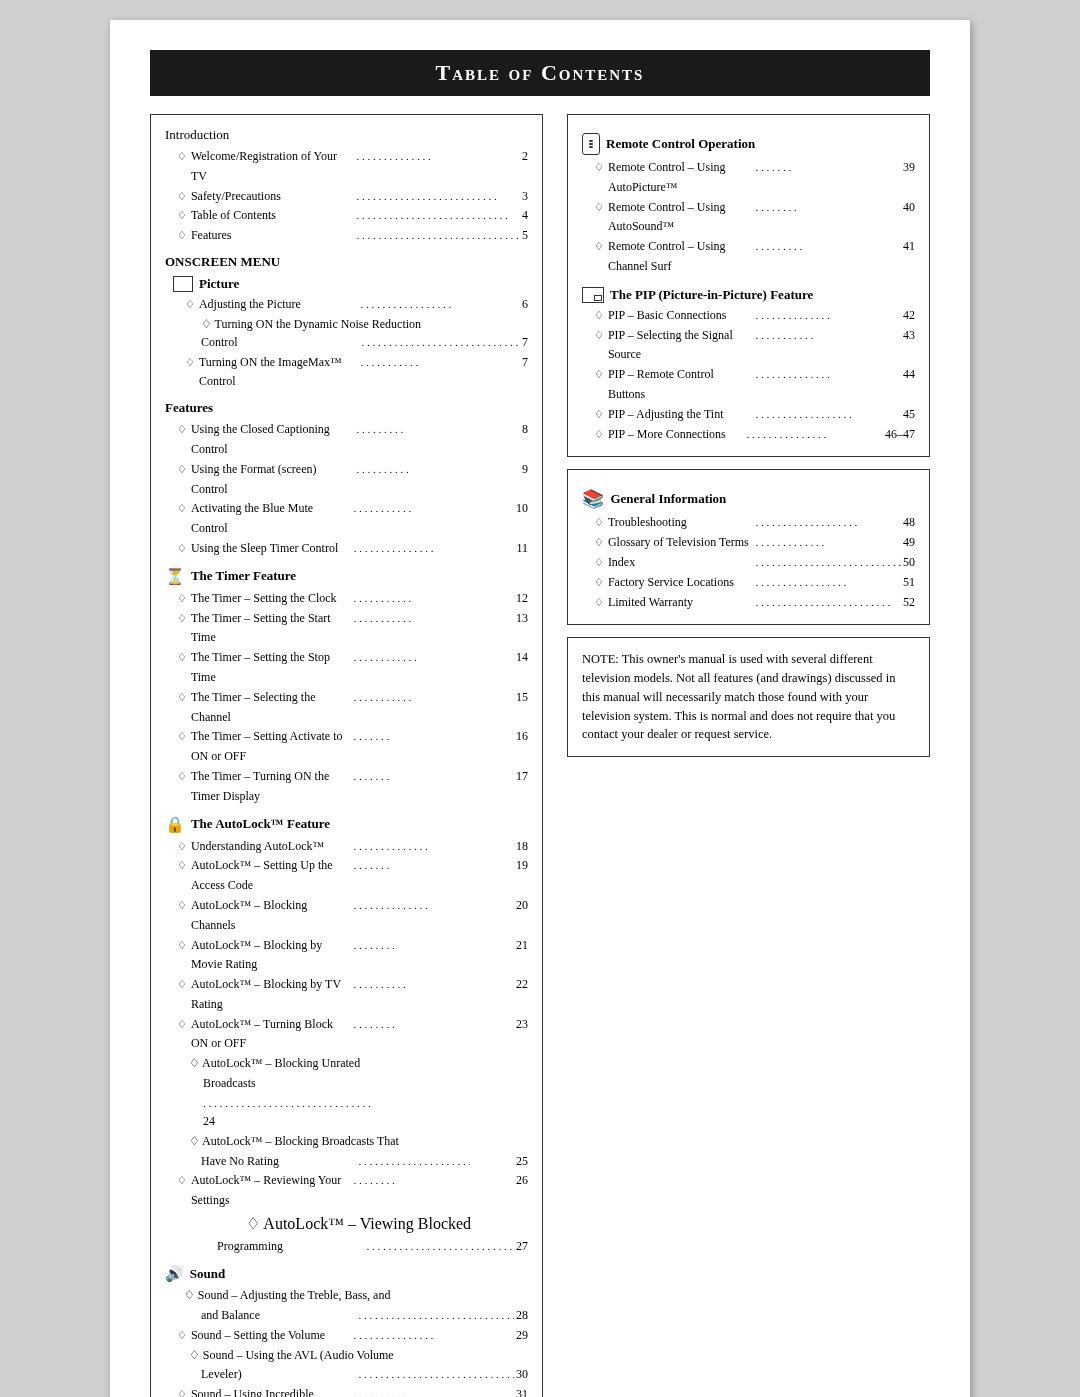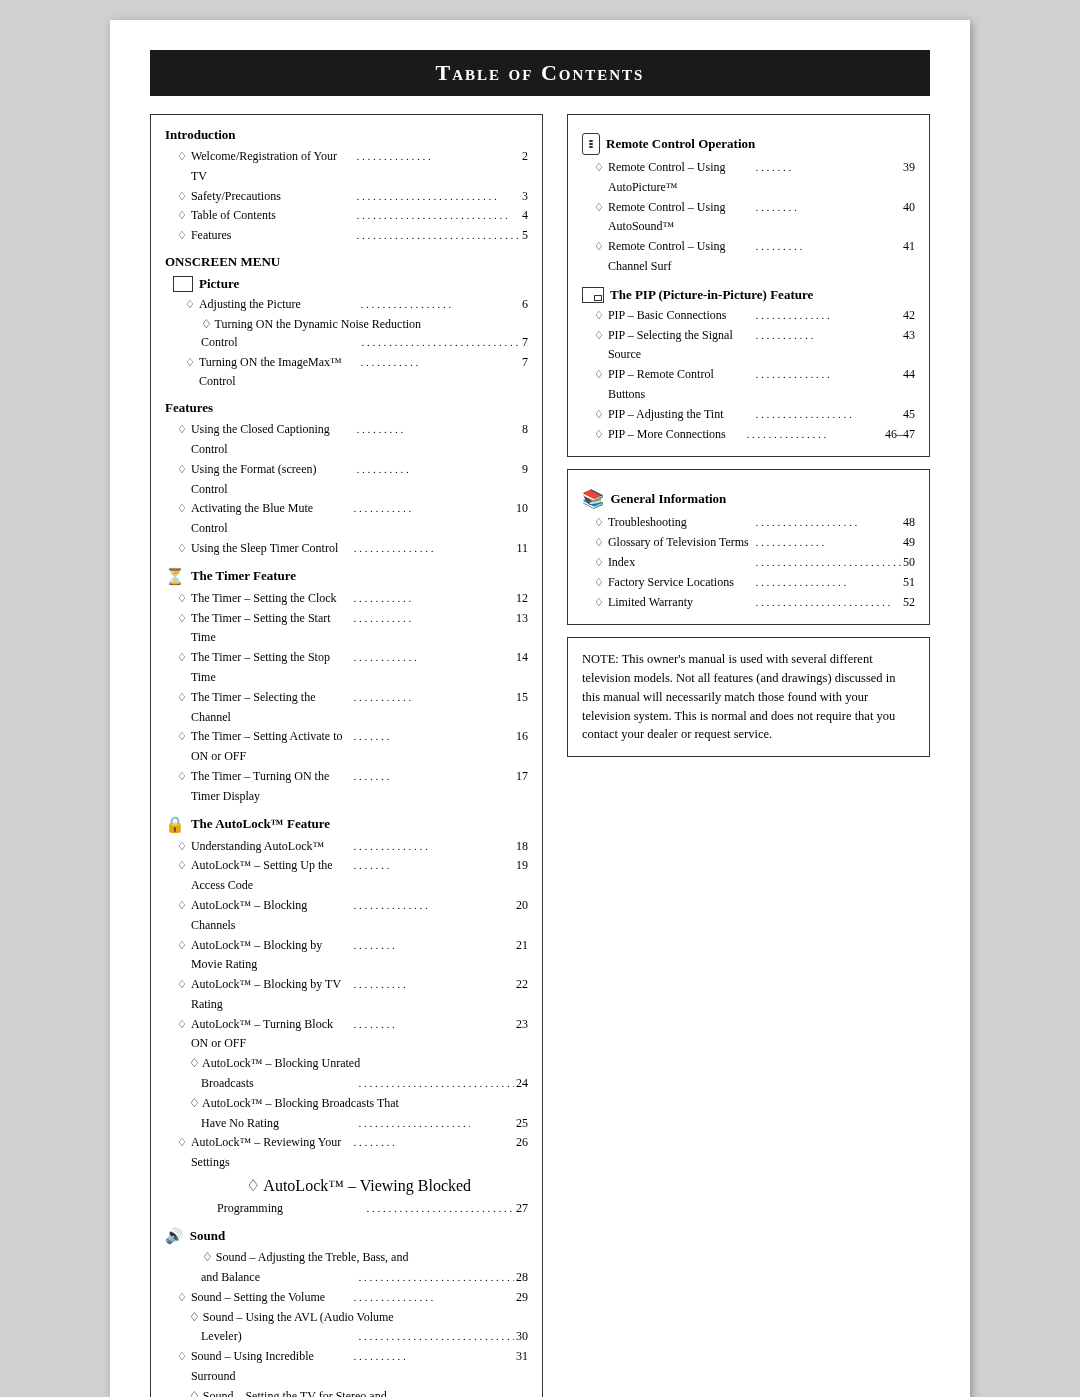--- a/index.html
+++ b/index.html
@@ -159,21 +159,21 @@
       flex-shrink: 0;
     }
     .icon-sound {
       display: inline-flex;
       align-items: center;
       justify-content: center;
       font-size: 15px;
       flex-shrink: 0;
     }
     .intro-title {
-      font-weight: bold;
+      font-weight: normal;
       font-size: 13px;
       margin-bottom: 4px;
     }
     .note-bold {
       font-weight: normal;
     }
   </style>
 </head>
 <body>
 
@@ -366,21 +366,21 @@
           <div class="toc-entry">
             <span class="diamond">♢</span>
             <span class="label">AutoLock™ – Turning Block ON or OFF</span>
             <span class="dots">. . . . . . . .</span>
             <span class="pagenum">23</span>
           </div>
           <div style="font-size:12px; line-height:1.65; margin-left:12px;">
             <span class="diamond">♢</span>
             <span>AutoLock™ – Blocking Unrated</span>
           </div>
-          <div class="toc-entry" style="margin-left:24px;">
+          <div class="toc-entry" style="margin-left:24px;flex-direction:column;">
             <span class="label">Broadcasts</span>
             <span class="dots">. . . . . . . . . . . . . . . . . . . . . . . . . . . . . . .</span>
             <span class="pagenum">24</span>
           </div>
           <div style="font-size:12px; line-height:1.65; margin-left:12px;">
             <span class="diamond">♢</span>
             <span>AutoLock™ – Blocking Broadcasts That</span>
           </div>
           <div class="toc-entry" style="margin-left:24px;gap:44px;">
             <span class="label">Have No Rating</span>
@@ -404,21 +404,21 @@
           </div>
         </div>
       </div>
 
       <div class="feature-section">
         <div class="feature-header">
           <span class="icon-sound">🔊</span>
           <span>Sound</span>
         </div>
         <div class="subsection">
-          <div style="font-size:12px; line-height:1.65; margin-left:25px;">
+          <div style="font-size:12px; line-height:1.65; margin-left:7px;">
             <span class="diamond">♢</span>
             <span>Sound – Adjusting the Treble, Bass, and</span>
           </div>
           <div class="toc-entry" style="margin-left:24px;">
             <span class="label">and Balance</span>
             <span class="dots">. . . . . . . . . . . . . . . . . . . . . . . . . . . . .</span>
             <span class="pagenum">28</span>
           </div>
           <div class="toc-entry">
             <span class="diamond">♢</span>

